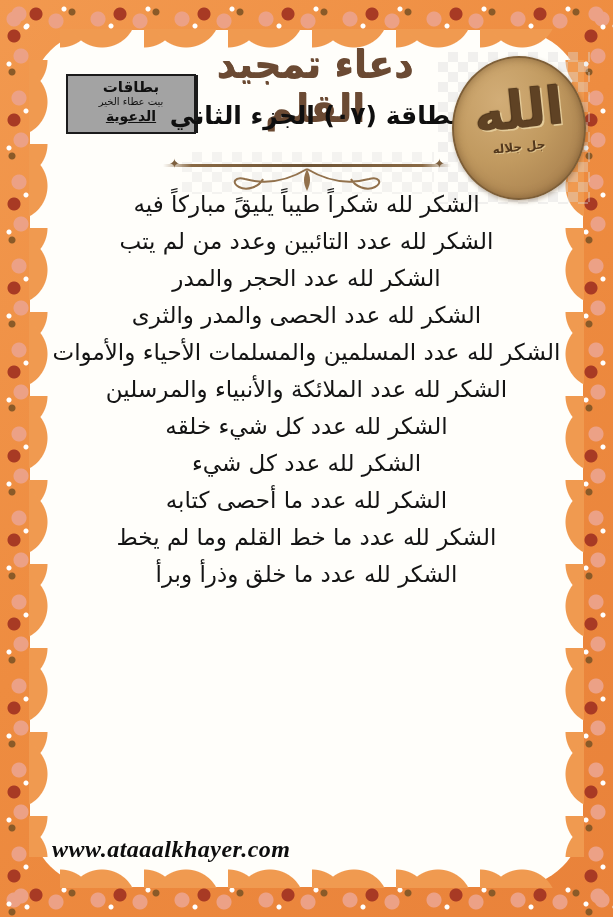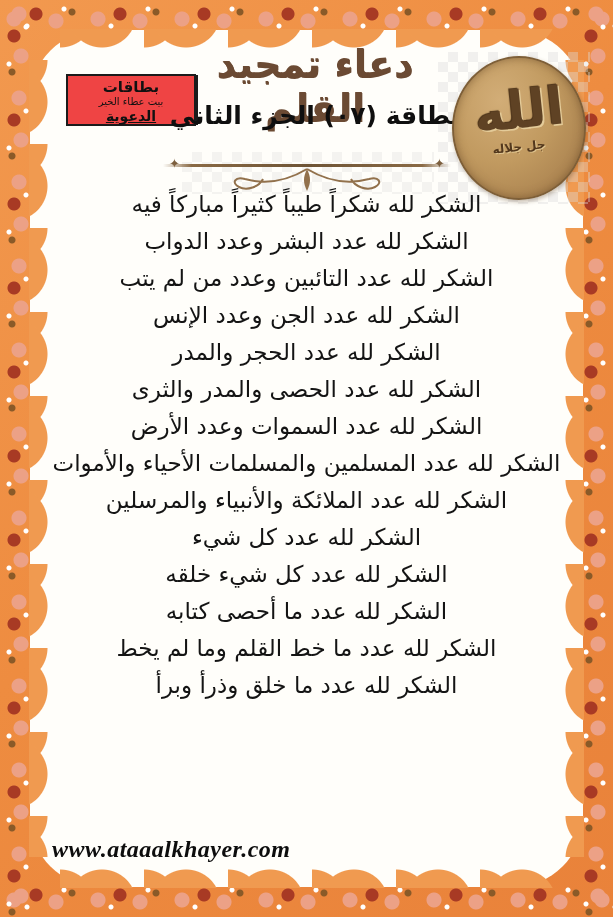--- a/index.html
+++ b/index.html
@@ -88,22 +88,22 @@
       linear-gradient(45deg,#dcdcdc 25%,rgba(0,0,0,0) 25%,rgba(0,0,0,0) 75%,#dcdcdc 75%);
     background-size:20px 20px;background-position:0 0,10px 10px;
     opacity:.38;
   }
   .checker-medallion{left:438px;top:52px;width:152px;height:152px;}
   .checker-divider{left:182px;top:152px;width:252px;height:42px;opacity:.3;}
 
   .stamp-box{
     position:absolute;left:66px;top:74px;width:118px;
     border:2px solid #1b1b1b;box-shadow:3px 0 0 -1px #1b1b1b;
-    background:#ef4444;text-align:center;direction:rtl;
-    padding:3px 4px 0;color:#111;
+    background:#a3a3a3;text-align:center;direction:rtl;
+    padding:3px 4px 8px;color:#111;
   }
   .stamp-line1{font-size:15px;font-weight:bold;line-height:17px;}
   .stamp-line2{font-size:10px;font-weight:normal;line-height:12px;}
   .stamp-line3{font-size:14px;font-weight:bold;line-height:16px;text-decoration:underline;}
 
   .main-title{
     position:absolute;left:165px;top:42px;width:300px;text-align:center;
     direction:rtl;font-size:38px;font-weight:bold;color:#6b4a33;
     text-shadow:0.5px 0.5px 0 #6b4a33;
   }
@@ -200,31 +200,28 @@
       <svg class="divider-flourish" width="200" height="28" viewBox="0 0 200 28">
         <g fill="none" stroke="#92714c" stroke-width="2">
           <path d="M100,2 C80,14 60,18 38,12 C28,9 24,16 32,20 C40,24 52,20 56,12"></path>
           <path d="M100,2 C120,14 140,18 162,12 C172,9 176,16 168,20 C160,24 148,20 144,12"></path>
           <path d="M100,2 C96,10 96,16 100,24 C104,16 104,10 100,2" fill="#92714c" stroke="none"></path>
         </g>
       </svg>
     </div>
 
     <div class="dua-lines">
-        <div class="dua-line">الشكر لله شكراً طيباً كثيراً مباركاً فيه</div>
-        <div class="dua-line">الشكر لله عدد البشر وعدد الدواب</div>
+        <div class="dua-line">الشكر لله شكراً طيباً يليقً مباركاً فيه</div>
         <div class="dua-line">الشكر لله عدد التائبين وعدد من لم يتب</div>
-        <div class="dua-line">الشكر لله عدد الجن وعدد الإنس</div>
         <div class="dua-line">الشكر لله عدد الحجر والمدر</div>
         <div class="dua-line">الشكر لله عدد الحصى والمدر والثرى</div>
-        <div class="dua-line">الشكر لله عدد السموات وعدد الأرض</div>
         <div class="dua-line">الشكر لله عدد المسلمين والمسلمات الأحياء والأموات</div>
         <div class="dua-line">الشكر لله عدد الملائكة والأنبياء والمرسلين</div>
+        <div class="dua-line">الشكر لله عدد كل شيء خلقه</div>
         <div class="dua-line">الشكر لله عدد كل شيء</div>
-        <div class="dua-line">الشكر لله عدد كل شيء خلقه</div>
         <div class="dua-line">الشكر لله عدد ما أحصى كتابه</div>
         <div class="dua-line">الشكر لله عدد ما خط القلم وما لم يخط</div>
         <div class="dua-line">الشكر لله عدد ما خلق وذرأ وبرأ</div>
       </div>
 
     <div class="footer-url">www.ataaalkhayer.com</div>
 
   </div>
 </div>
 

